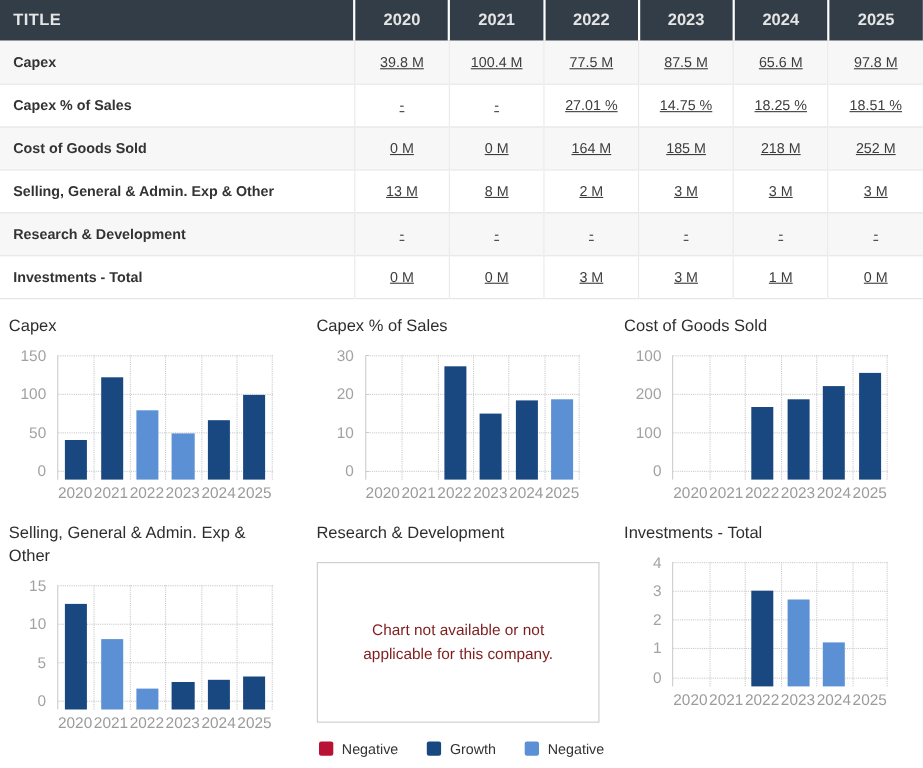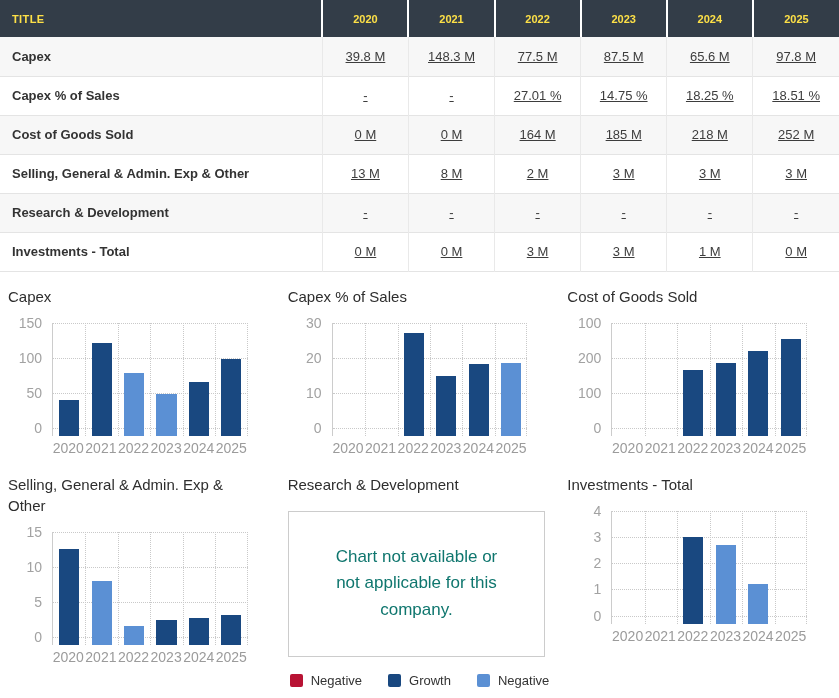--- a/index.html
+++ b/index.html
@@ -14,23 +14,23 @@
   
   table.fin-table {
     width: 839px;
     border-collapse: collapse;
     table-layout: fixed;
   }
   table.fin-table col.c-label { width: 322px; }
   table.fin-table col.c-year  { width: 86px; }
   thead th {
     background: #333d48;
-    color: #fde047;
+    color: #e5e5e5;
     height: 37px;
-    font-size: 11px;
+    font-size: 15px;
     font-weight: bold;
     vertical-align: middle;
   }
   thead th.col-title {
     text-align: left;
     padding-left: 12px;
     letter-spacing: 0.4px;
   }
   thead th.col-year {
     text-align: center;
@@ -115,23 +115,23 @@
     border: 1px solid #cccccc;
     height: 146px;
     margin: 6px 2px 0 0;
     display: flex;
     align-items: center;
     justify-content: center;
   }
   .na-text {
     width: 176px;
     text-align: center;
-    font-size: 17px;
+    font-size: 14px;
     line-height: 1.55;
-    color: #0f766e;
+    color: #7f1d1d;
   }
 
   
   .legend {
     display: flex;
     justify-content: center;
     align-items: center;
     gap: 26px;
     margin-top: 8px;
     width: 839px;
@@ -161,21 +161,21 @@
         <th class="col-year">2022</th>
         <th class="col-year">2023</th>
         <th class="col-year">2024</th>
         <th class="col-year">2025</th>
       </tr>
   </thead>
   <tbody id="tbody">
       <tr>
         <td class="lbl">Capex</td>
         <td class="val">39.8 M</td>
-        <td class="val">148.3 M</td>
+        <td class="val">100.4 M</td>
         <td class="val">77.5 M</td>
         <td class="val">87.5 M</td>
         <td class="val">65.6 M</td>
         <td class="val">97.8 M</td>
       </tr>
       <tr>
         <td class="lbl">Capex % of Sales</td>
         <td class="val">-</td>
         <td class="val">-</td>
         <td class="val">27.01 %</td>

